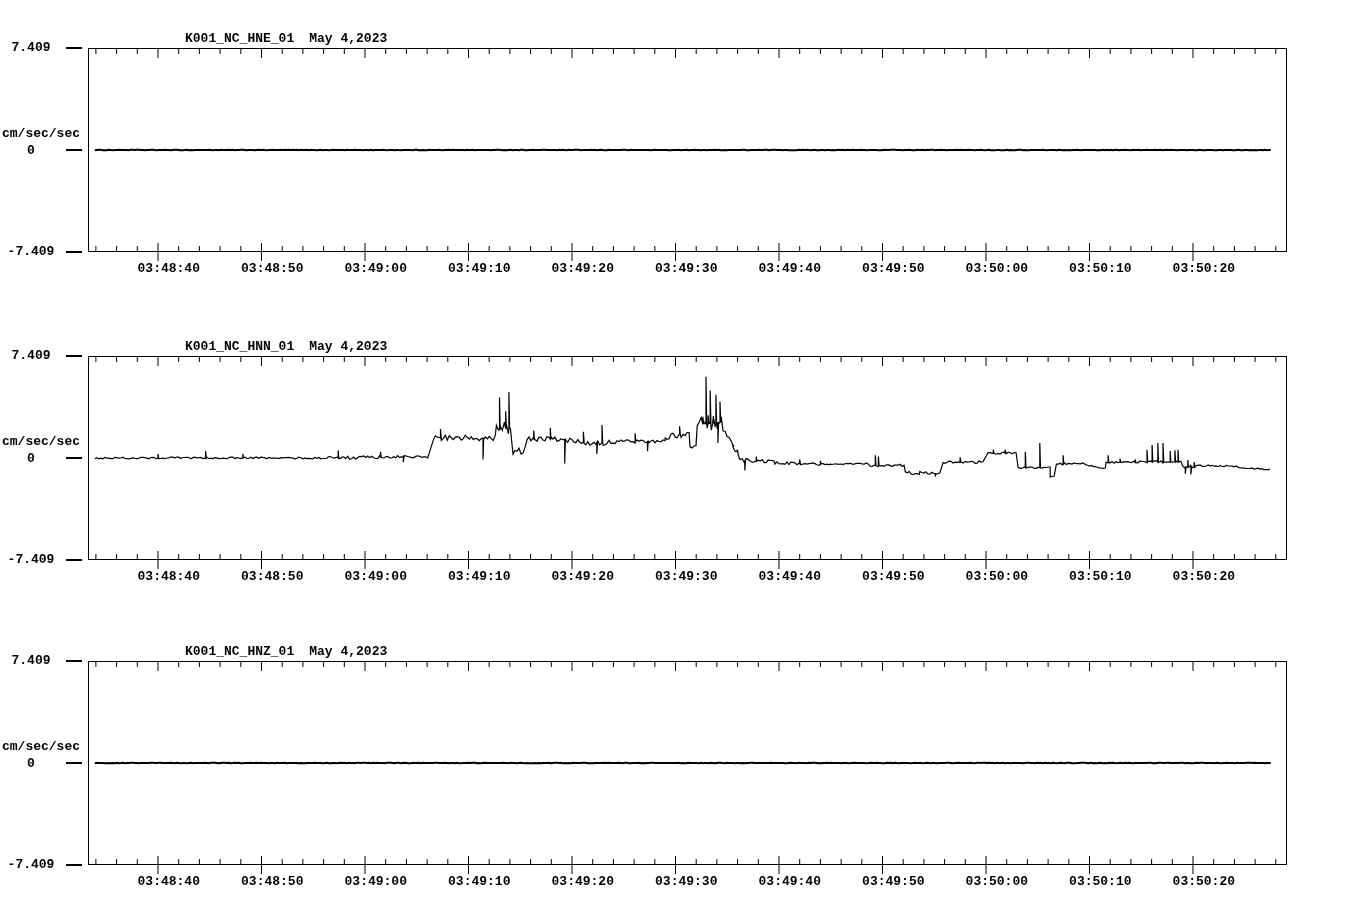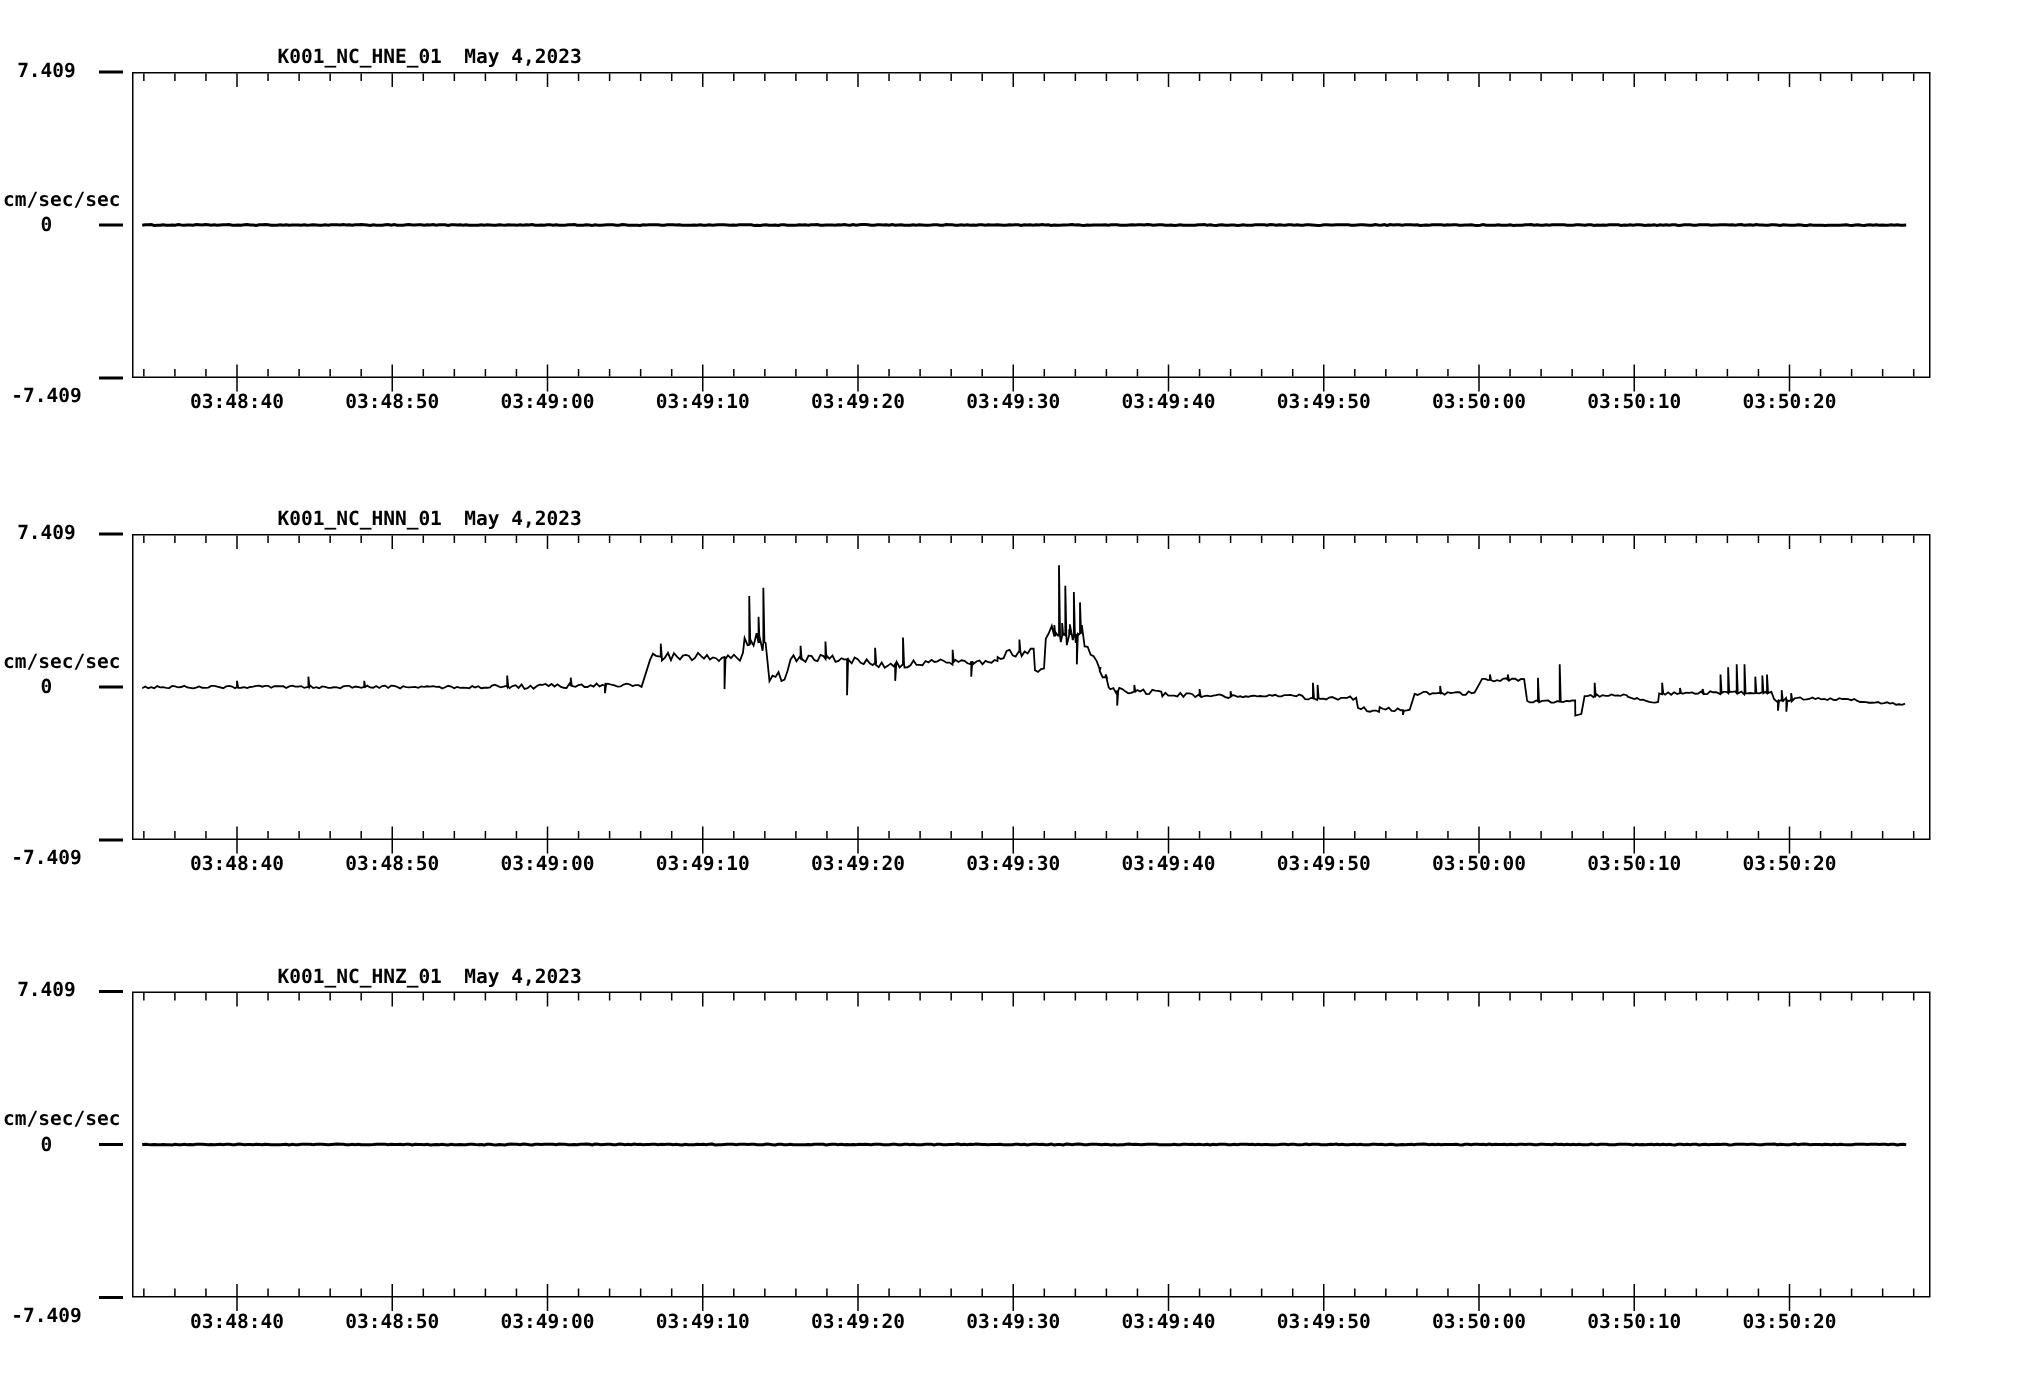--- a/index.html
+++ b/index.html
@@ -6,42 +6,42 @@
   html, body {
     margin: 0; padding: 0;
     width: 1358px; height: 924px;
     background: #ffffff;
     font-family: "DejaVu Sans Mono", "Liberation Mono", monospace;
     font-weight: bold;
     color: #000;
     position: relative;
     overflow: hidden;
   }
-  .fig { position: absolute; left: 0; top: 0; width: 1358px; height: 924px; }
+  .fig { position: absolute; left: 0; top: 0; width: 1358px; height: 924px; font-family: Liberation Mono, monospace; }
   .panel { position: absolute; left: 0; width: 1358px; height: 0; }
   .title {
     position: absolute; left: 185px; top: -16px;
     font-size: 13px; line-height: 13px; white-space: pre;
   }
   .title .date { margin-left: 15px; }
   .ylab { position: absolute; font-size: 13px; line-height: 13px; text-align: right; }
   .ytick { left: 0; width: 62px; text-align: center; }
   .yunit { left: 2px; top: 79px; }
   .yt-top { top: -7px; }
   .yt-zero { top: 96px; }
-  .yt-bot { top: 210px; }
+  .yt-bot { top: 197px; }
   .ydash { position: absolute; left: 66px; width: 16px; height: 2px; background: #000; }
   .yd-top { top: -1px; }
   .yd-zero { top: 101px; }
   .yd-bot { top: 203px; }
   svg.plot { position: absolute; left: 88px; top: 0; overflow: visible; }
   .xlabels { position: absolute; left: 0; top: 0; }
   .xlab {
     position: absolute; font-size: 13px; line-height: 13px;
-    width: 84px; text-align: center; white-space: pre;
+    width: 84px; text-align: right; white-space: pre;
   }
 </style>
 </head>
 <body>
 
 <div class="fig">
 
   <section class="panel" style="top:48px;">
     <div class="title"><span>K001_NC_HNE_01</span><span class="date">May 4,2023</span></div>
     <div class="ylab ytick yt-top">7.409</div>

